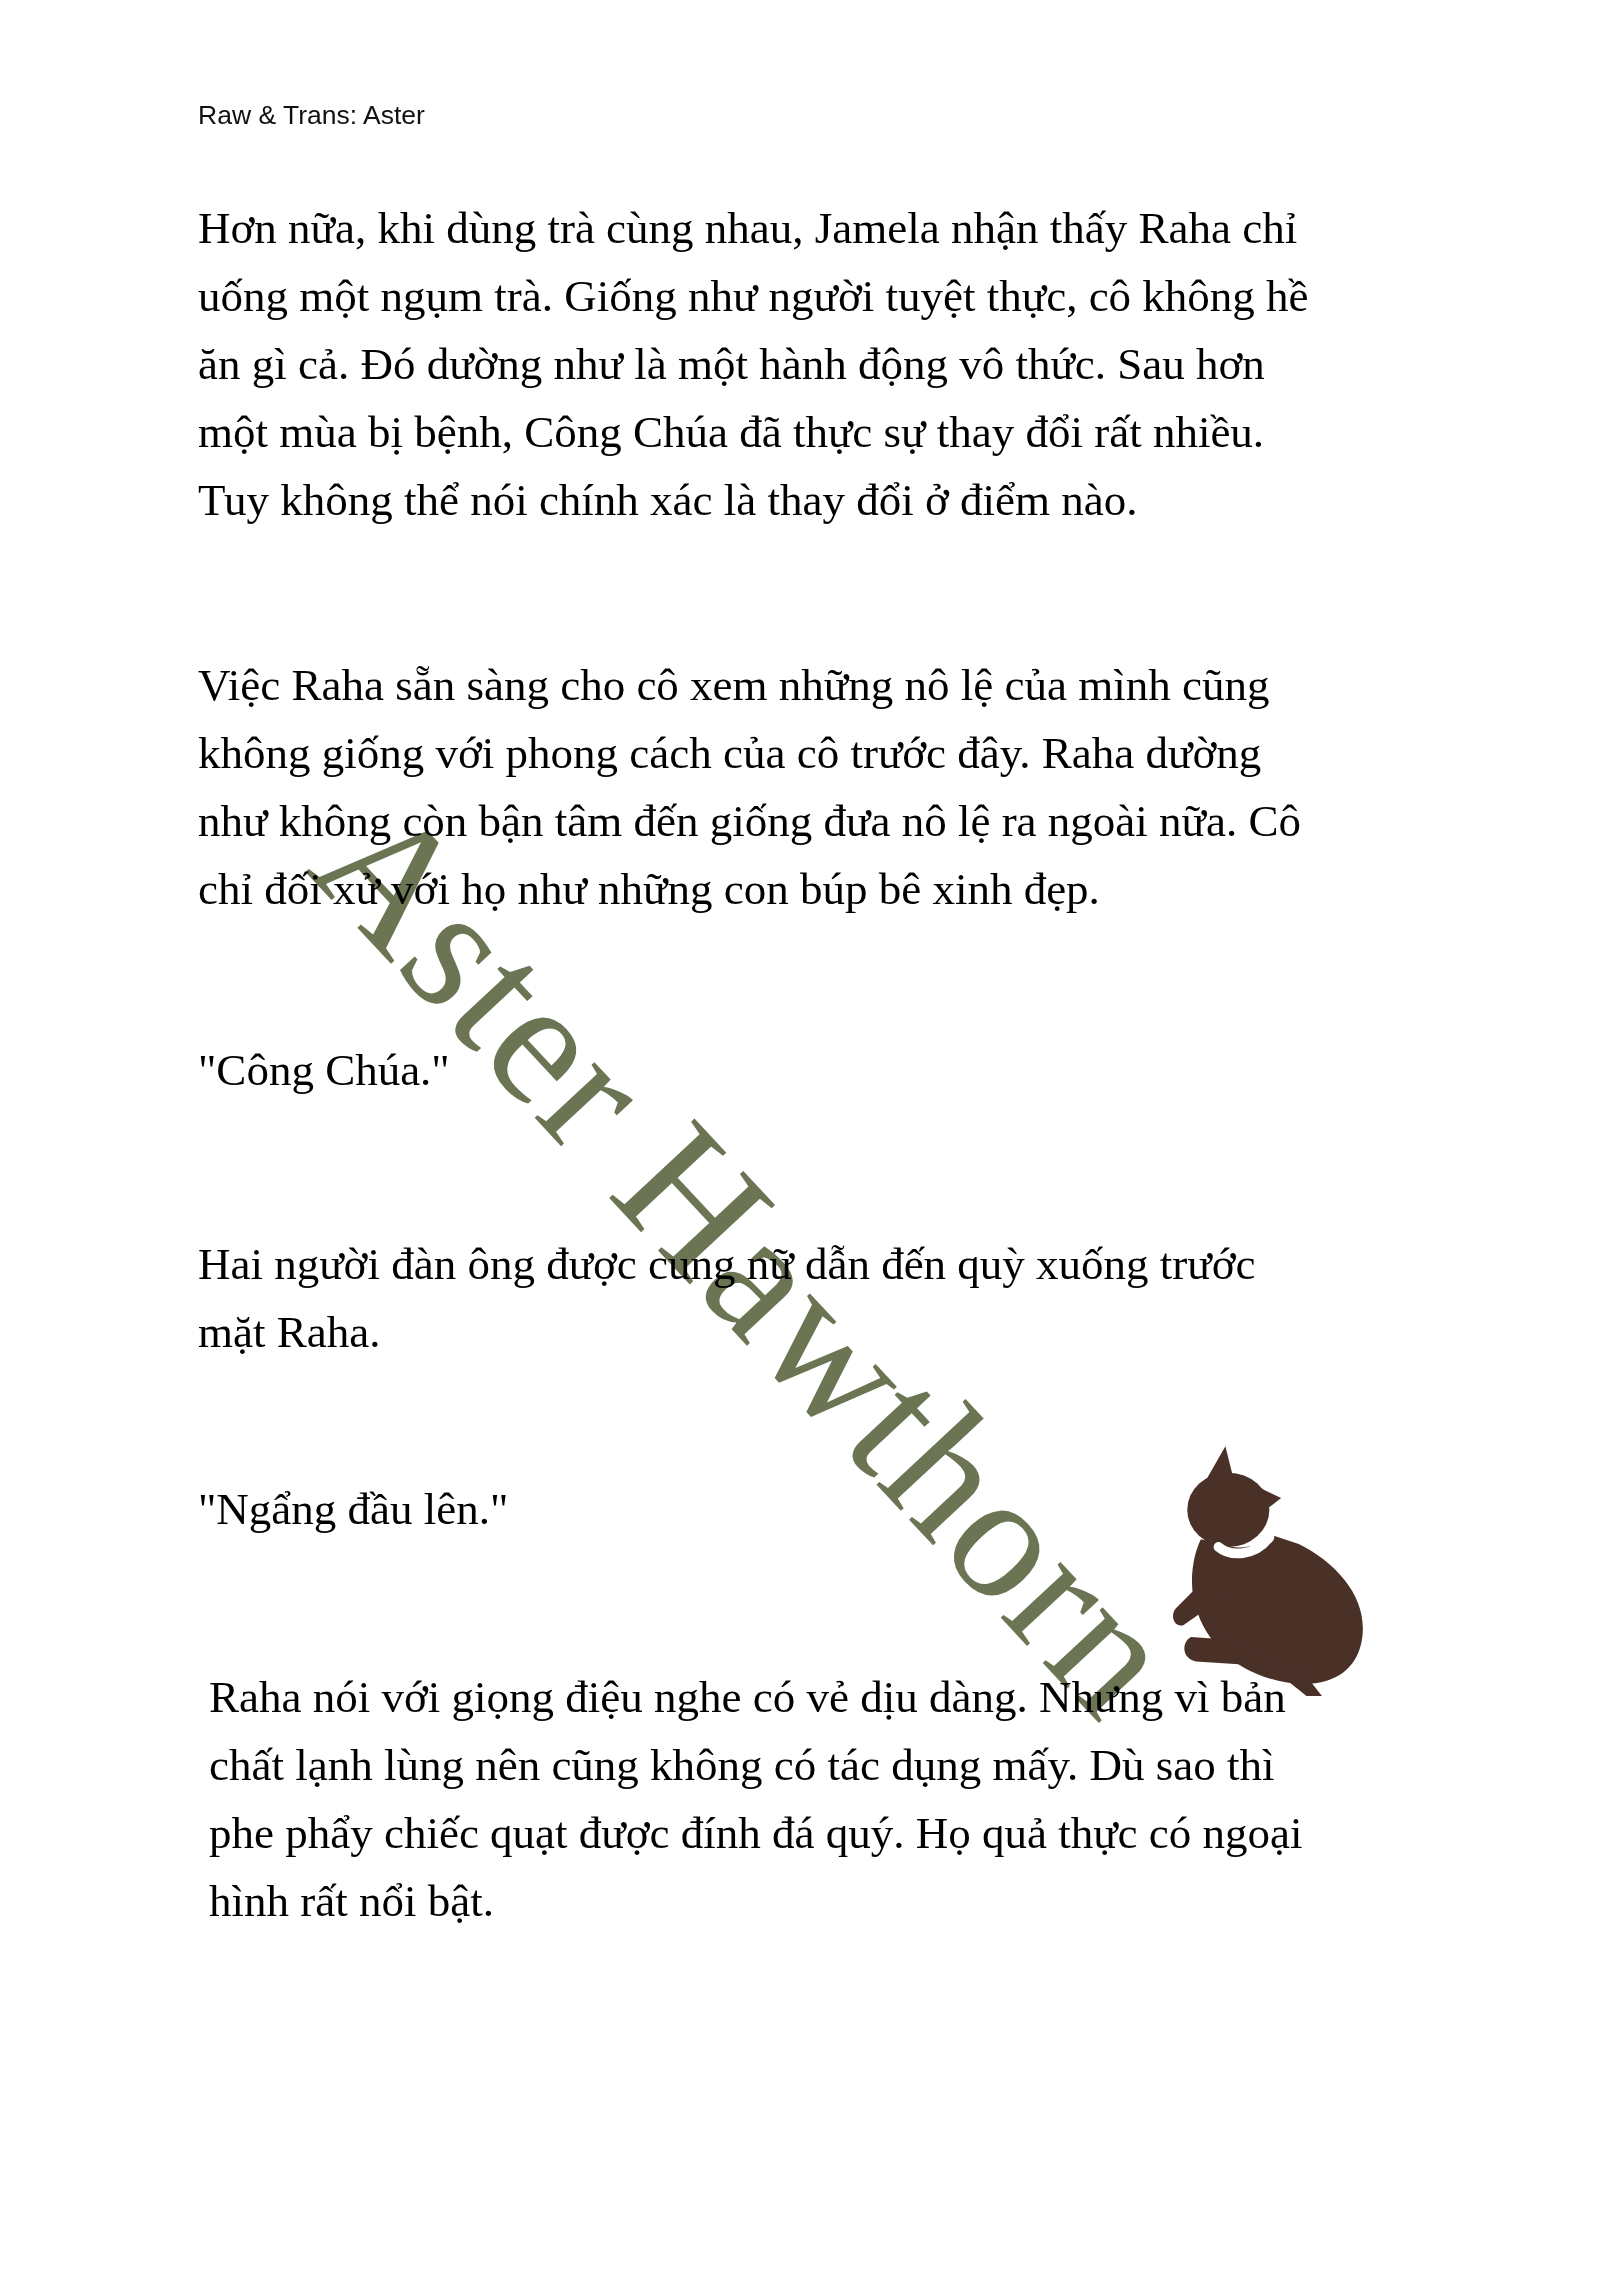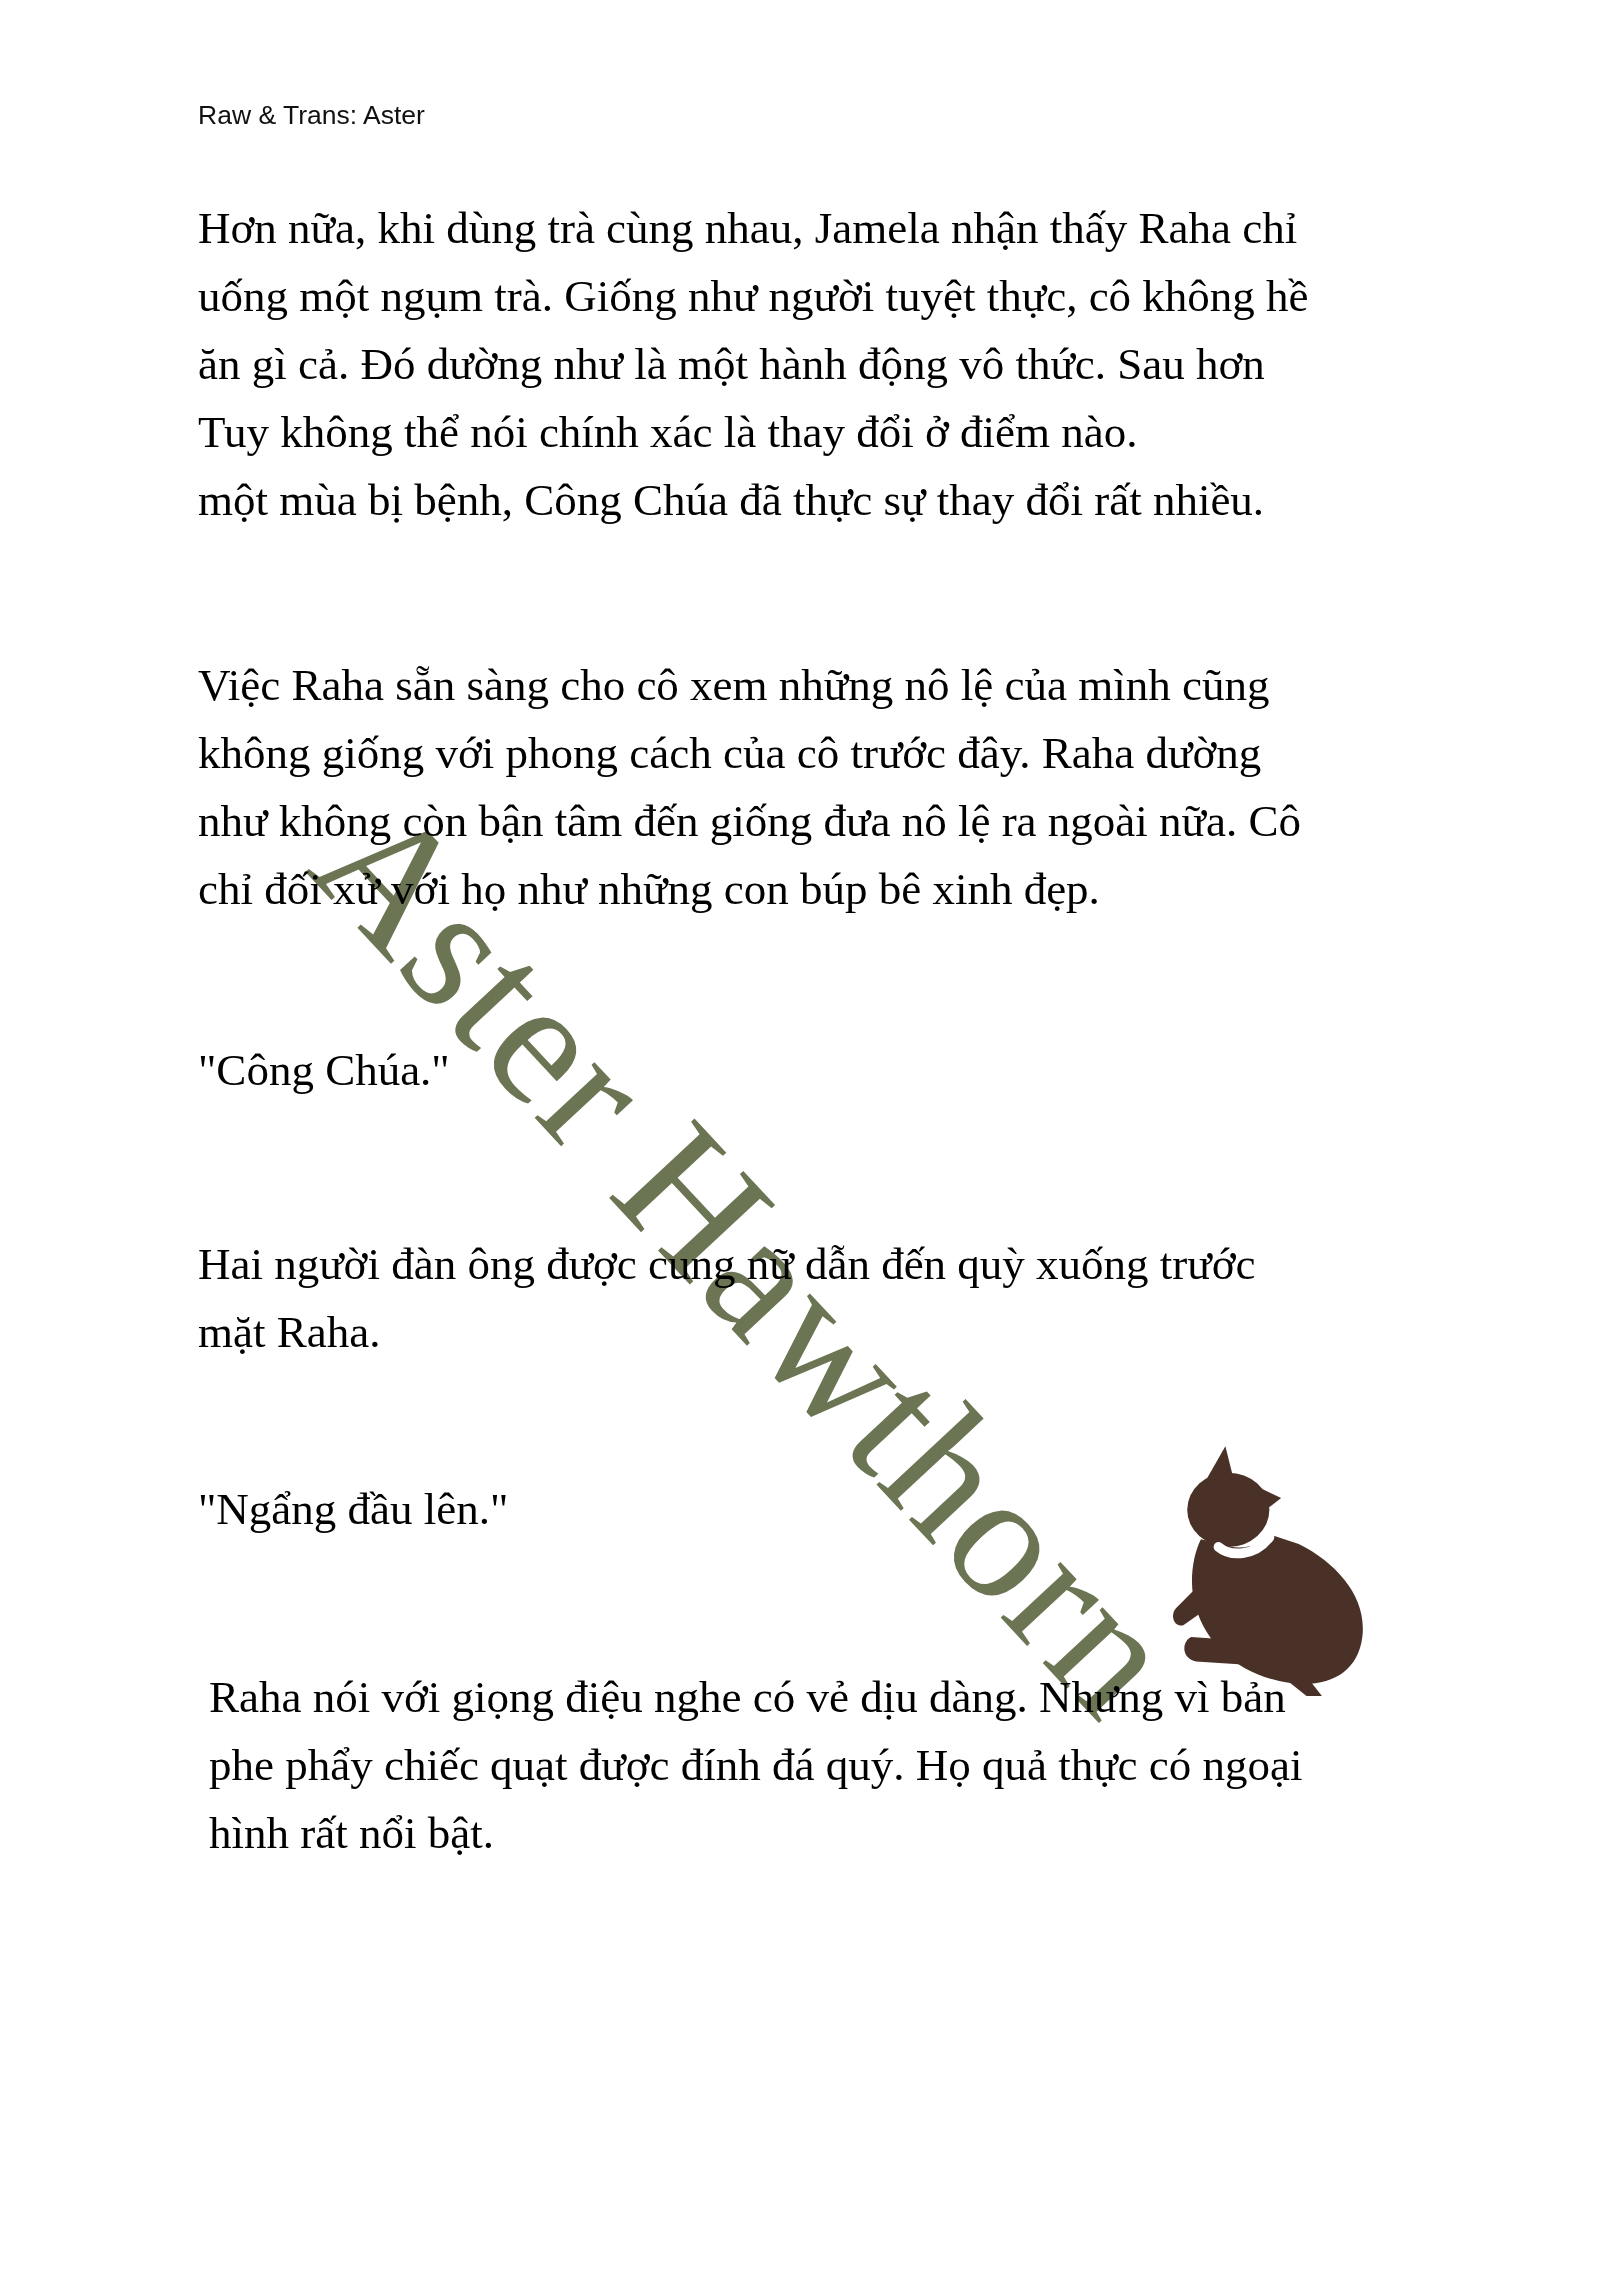--- a/index.html
+++ b/index.html
@@ -73,22 +73,22 @@
 <body>
 
 <div class="page">
 
   <div class="header">Raw &amp; Trans: Aster</div>
 
   <div class="para" style="top:194px;">
     <span class="line">Hơn nữa, khi dùng trà cùng nhau, Jamela nhận thấy Raha chỉ</span>
     <span class="line">uống một ngụm trà. Giống như người tuyệt thực, cô không hề</span>
     <span class="line">ăn gì cả. Đó dường như là một hành động vô thức. Sau hơn</span>
+    <span class="line">một mùa bị bệnh, Công Chúa đã thực sự thay đổi rất nhiều.</span>
     <span class="line">Tuy không thể nói chính xác là thay đổi ở điểm nào.</span>
-    <span class="line">một mùa bị bệnh, Công Chúa đã thực sự thay đổi rất nhiều.</span>
   </div>
 
   <div class="para" style="top:651px;">
     <span class="line">Việc Raha sẵn sàng cho cô xem những nô lệ của mình cũng</span>
     <span class="line">không giống với phong cách của cô trước đây. Raha dường</span>
     <span class="line">như không còn bận tâm đến giống đưa nô lệ ra ngoài nữa. Cô</span>
     <span class="line">chỉ đối xử với họ như những con búp bê xinh đẹp.</span>
   </div>
 
   <div class="para" style="top:1036px;">
@@ -99,20 +99,21 @@
     <span class="line">Hai người đàn ông được cung nữ dẫn đến quỳ xuống trước</span>
     <span class="line">mặt Raha.</span>
   </div>
 
   <div class="para" style="top:1475px;">
     <span class="line">"Ngẩng đầu lên."</span>
   </div>
 
   <div class="para" style="top:1663px;margin-left:11px;">
     <span class="line">Raha nói với giọng điệu nghe có vẻ dịu dàng. Nhưng vì bản</span>
+    <span class="line">chất lạnh lùng nên cũng không có tác dụng mấy. Dù sao thì</span>
     <span class="line">phe phẩy chiếc quạt được đính đá quý. Họ quả thực có ngoại</span>
     <span class="line">hình rất nổi bật.</span>
   </div>
 
   <div class="watermark">Aster Hawthorn</div>
 
   <svg class="cat" viewBox="0 0 230 260" xmlns="http://www.w3.org/2000/svg">
     <g fill="#4a3128">
 
       <polygon points="55,40 75,5 85,45"></polygon>

